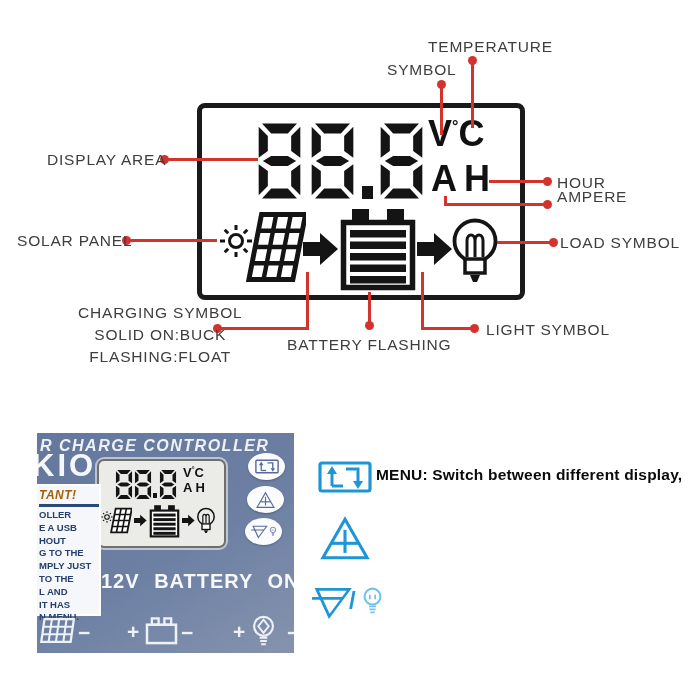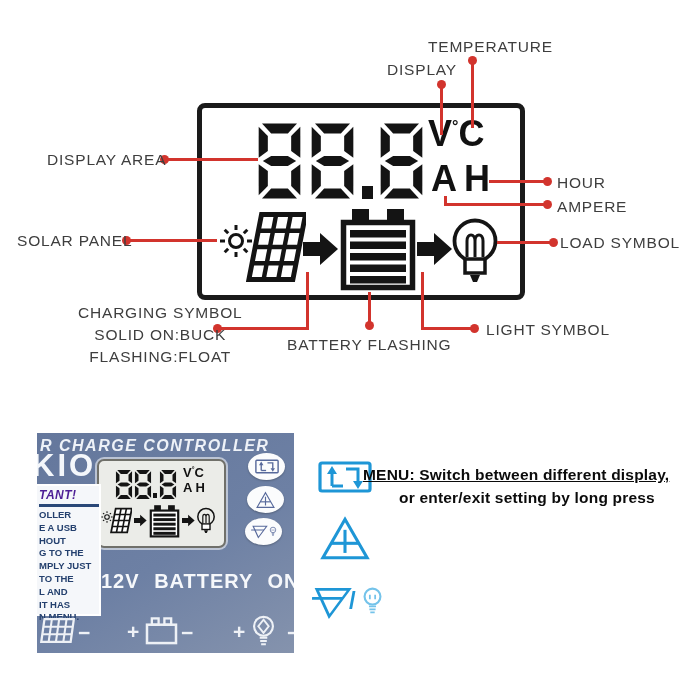--- a/index.html
+++ b/index.html
@@ -35,21 +35,21 @@
               letter-spacing:3px;line-height:1;}
   .mini-lcd{position:absolute;left:60px;top:26px;width:129px;height:89px;background:#ebece8;
             border:2px solid #70706a;border-radius:7px;box-sizing:border-box;box-shadow:0 0 0 2px rgba(255,255,255,.55);}
   .mini-vc{position:absolute;left:84px;top:5px;font-weight:700;font-size:13px;color:#111;line-height:1;}
   .mini-ah{position:absolute;left:84px;top:20px;font-weight:700;font-size:13px;color:#111;letter-spacing:3px;line-height:1;}
   .mini-deg{font-size:7px;vertical-align:5px;}
   .oval-btn{position:absolute;width:37px;height:27px;background:#fbfcfd;border-radius:50%;
             display:flex;align-items:center;justify-content:center;color:#57699b;box-shadow:0 1px 2px rgba(0,0,0,.25);}
   .wlabel{position:absolute;left:-2px;top:51px;width:66px;height:132px;background:#f5f7fa;
           border:2px solid #ffffff;box-sizing:border-box;padding:2px 0 0 2px;}
-  .wlabel-head{font-size:12px;font-weight:800;font-style:italic;color:#4c1d95;letter-spacing:.5px;}
+  .wlabel-head{font-size:12px;font-weight:800;font-style:italic;color:#a16207;letter-spacing:.5px;}
   .wlabel-rule{height:3px;background:#2a4878;margin:2px 0 2px 0;}
   .wlabel-line{font-size:9.5px;font-weight:700;color:#24406e;line-height:12.8px;white-space:nowrap;}
   .battery-only{position:absolute;left:64px;top:137px;color:#f6f8fb;font-weight:800;font-size:20px;
                 letter-spacing:1px;word-spacing:8px;white-space:nowrap;}
   .term{position:absolute;color:#eef1f6;}
   .term svg{display:block;width:100%;height:100%;}
   .term-sign{position:absolute;color:#eef1f6;font-size:21px;font-weight:700;line-height:1;}
   
   .help-text{position:absolute;font-size:15.5px;font-weight:700;color:#0b0b0b;letter-spacing:.2px;white-space:nowrap;}
   .hicon{position:absolute;color:#1e96d6;}
@@ -238,25 +238,25 @@
   <div class="rv" style="left:306px;top:272px;height:58px;"></div>
   <div class="rh" style="left:219px;top:327px;width:90px;"></div>
   <div class="rdot" style="left:213px;top:324px;"></div>
   <div class="rv" style="left:368px;top:292px;height:32px;"></div>
   <div class="rdot" style="left:365px;top:321px;"></div>
   <div class="rv" style="left:421px;top:272px;height:58px;"></div>
   <div class="rh" style="left:421px;top:327px;width:53px;"></div>
   <div class="rdot" style="left:470px;top:324px;"></div>
 
   <div class="dlabel" style="left:428px;top:38px;">TEMPERATURE</div>
-  <div class="dlabel" style="left:387px;top:61px;">DISPLAY</div>
+  <div class="dlabel" style="left:387px;top:61px;">SYMBOL</div>
   <div class="dlabel" style="left:47px;top:151px;">DISPLAY AREA</div>
   <div class="dlabel" style="left:17px;top:232px;">SOLAR PANEL</div>
   <div class="dlabel" style="left:557px;top:174px;">HOUR</div>
-  <div class="dlabel" style="left:557px;top:198px;">AMPERE</div>
+  <div class="dlabel" style="left:557px;top:188px;">AMPERE</div>
   <div class="dlabel" style="left:78px;top:302px;line-height:22px;">
     <div>CHARGING SYMBOL</div>
     <div>SOLID ON:BUCK</div>
     <div>FLASHING:FLOAT</div>
   </div>
   <div class="dlabel" style="left:560px;top:234px;">LOAD SYMBOL</div>
   <div class="dlabel" style="left:287px;top:336px;">BATTERY FLASHING</div>
   <div class="dlabel" style="left:486px;top:321px;">LIGHT SYMBOL</div>
 
   <div class="photo">
@@ -383,22 +383,21 @@
         </svg>
       </div>
     <span class="term-sign" style="left:250px;top:189px;">−</span>
   </div>
 
   <div class="hicon" style="left:318px;top:461px;width:54px;height:32px;">
       <svg>
         <use href="#sym-menu-glyph"></use>
       </svg>
     </div>
-  <div class="help-text" style="left:363px;top:466px;text-decoration:underline;">MENU: Switch between different display,</div>
-  <div class="help-text" style="left:399px;top:489px;">or enter/exit setting by long press</div>
+  <div class="help-text" style="left:376px;top:466px;">MENU: Switch between different display,</div>
 
   <div class="hicon" style="left:320px;top:515px;width:50px;height:47px;">
       <svg>
         <use href="#sym-up-glyph"></use>
       </svg>
     </div>
 
   <div class="hicon" style="left:312px;top:584px;width:40px;height:36px;">
       <svg>
         <use href="#sym-down-glyph"></use>

